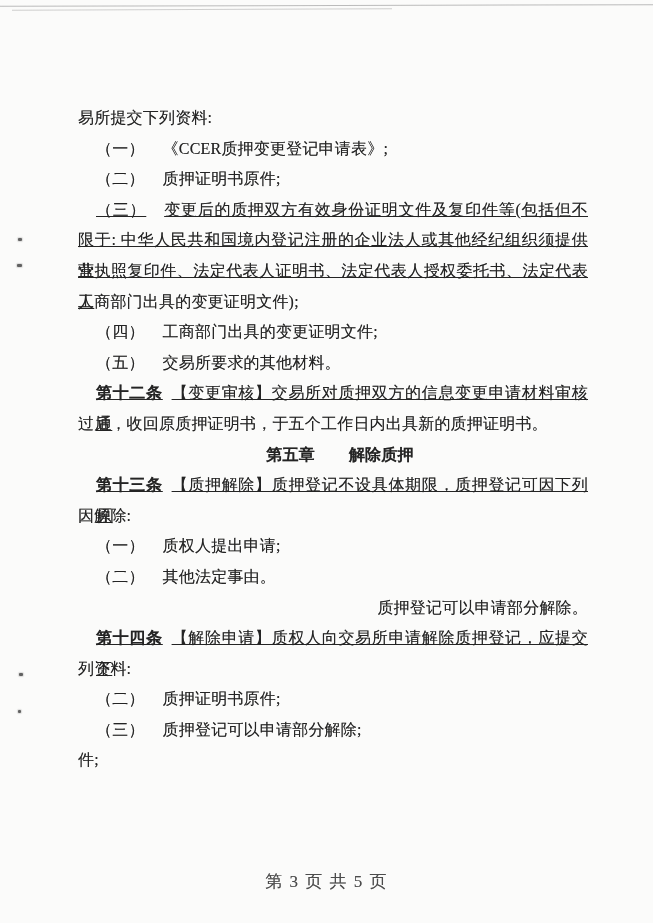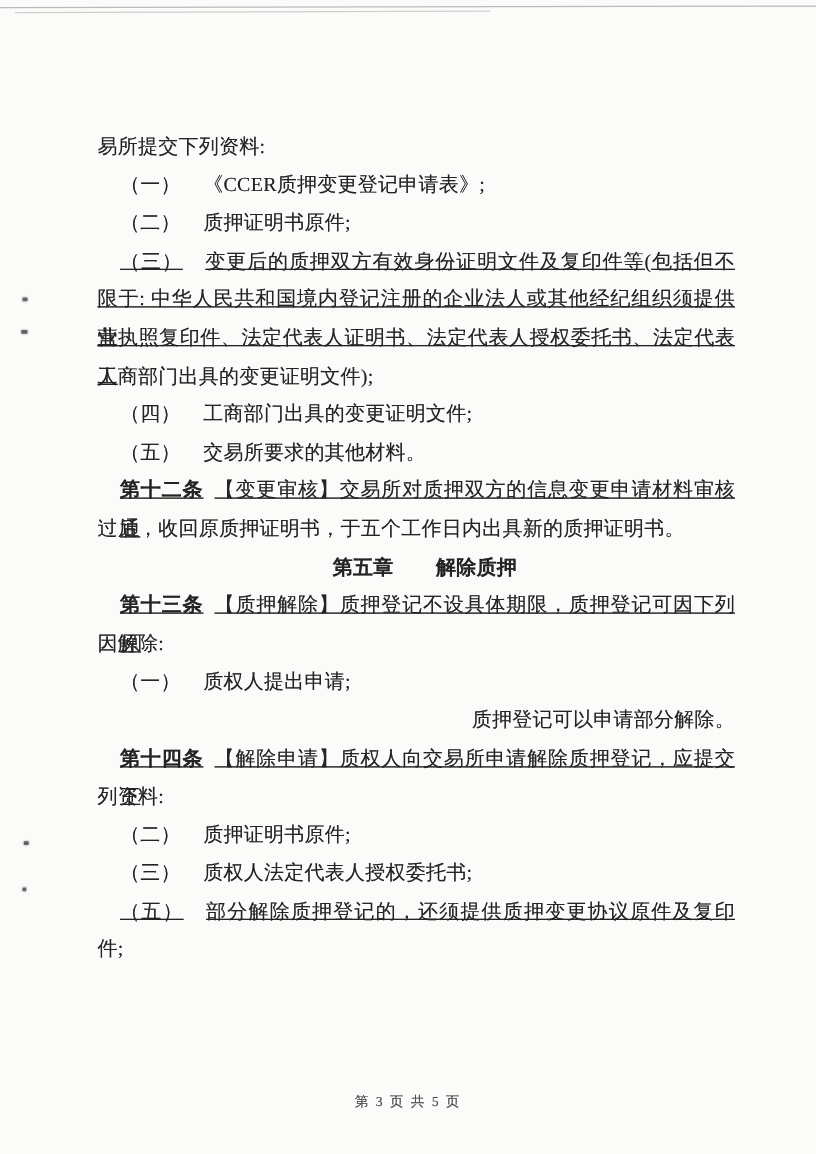--- a/index.html
+++ b/index.html
@@ -48,21 +48,21 @@
   .line.chapter {
     text-align: center; font-weight: bold; padding-left: 14px;
     white-space: nowrap;
   }
   .ch-label { margin-right: 34px; }
 
   .footer {
     position: absolute; left: 0; right: 0; top: 868px;
     height: 28px; line-height: 28px;
     text-align: center;
-    font-size: 11px; letter-spacing: 1.5px;
+    font-size: 17px; letter-spacing: 1.5px;
     color: #4c4c4c;
     text-shadow: 0 0 .4px rgba(70,70,70,.5);
   }
 </style>
 </head>
 <body>
 
 <div class="page">
   <div class="topline"></div>
   <div class="topline2"></div>
@@ -80,23 +80,23 @@
       <div class="line plain just">业执照复印件、法定代表人证明书、法定代表人授权委托书、法定代表人</div>
       <div class="line plain">工商部门出具的变更证明文件);</div>
       <div class="line item"><span class="num">（四）</span><span>工商部门出具的变更证明文件;</span></div>
       <div class="line item"><span class="num">（五）</span><span>交易所要求的其他材料。</span></div>
       <div class="line article just"><span class="art">第十二条</span><span>【变更审核】交易所对质押双方的信息变更申请材料审核通</span></div>
       <div class="line plain">过后，收回原质押证明书，于五个工作日内出具新的质押证明书。</div>
       <div class="line chapter"><span class="ch-label">第五章</span><span class="ch-title">解除质押</span></div>
       <div class="line article just"><span class="art">第十三条</span><span>【质押解除】质押登记不设具体期限，质押登记可因下列原</span></div>
       <div class="line plain">因解除:</div>
       <div class="line item"><span class="num">（一）</span><span>质权人提出申请;</span></div>
+      <div class="line item"><span class="num">（二）</span><span>其他法定事由。</span></div>
       <div class="line plain ind">质押登记可以申请部分解除。</div>
       <div class="line article just"><span class="art">第十四条</span><span>【解除申请】质权人向交易所申请解除质押登记，应提交下</span></div>
       <div class="line plain">列资料:</div>
       <div class="line item"><span class="num">（二）</span><span>质押证明书原件;</span></div>
-      <div class="line item"><span class="num">（三）</span><span>质权人法定代表人授权委托书;</span></div>
-      <div class="line item just"><span class="num">（五）</span><span>部分解除质押登记的，还须提供质押变更协议原件及复印</span></div>
+      <div class="line item"><span class="num">（三）</span><span>质押登记可以申请部分解除;</span></div>
       <div class="line plain">件;</div>
     </div>
 
   <div class="footer">第 3 页 共 5 页</div>
 </div>
 
 </body></html>

